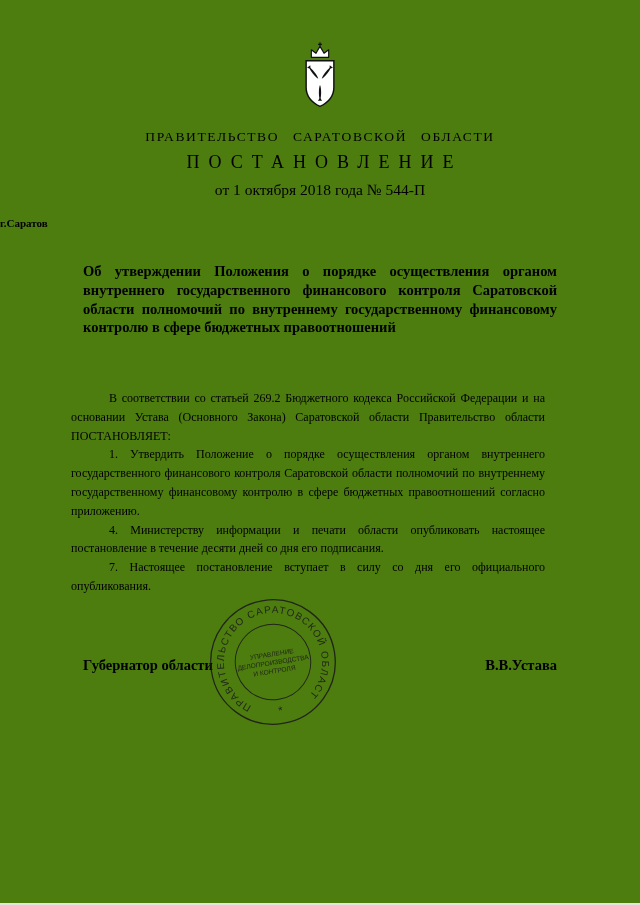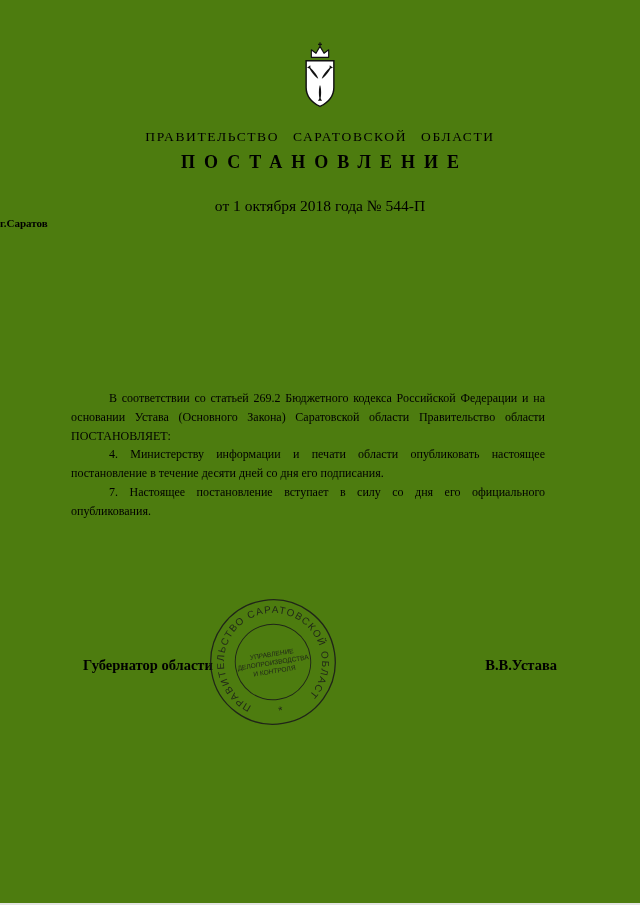--- a/index.html
+++ b/index.html
@@ -11,25 +11,25 @@
     overflow:hidden;
     border-bottom:2px solid #e4e4e4;
   }
   .emblem { position:absolute; top:40px; left:50%; transform:translateX(-50%); }
   .org-name {
     position:absolute; top:129px; left:0; width:100%;
     text-align:center; font-size:13.5px; letter-spacing:1.6px; word-spacing:9px;
   }
   .doc-type {
     position:absolute; top:152px; left:0; width:100%;
-    text-align:center; font-size:18px; font-weight:bold;
+    text-align:center; font-size:18px; font-weight:normal;
     letter-spacing:0.5em; text-indent:0.5em;
   }
   .date-line {
-    position:absolute; top:197px; left:0; width:100%;
+    position:absolute; top:181px; left:0; width:100%;
     text-align:center; font-size:15.5px;
   }
   .city {
     position:absolute; top:217px; left:0; width:100%;
     text-align:left; font-size:11px; font-weight:bold;
   }
   .title {
     position:absolute; top:262px; left:83px; width:474px;
     font-size:14.5px; font-weight:bold; line-height:18.8px;
     text-align:justify;
@@ -80,23 +80,25 @@
       <use href="#fish" transform="translate(61,57) rotate(38)"></use>
       <use href="#fish" transform="translate(50,91) rotate(180)"></use>
     </g>
   </svg>
 
   <div class="org-name">ПРАВИТЕЛЬСТВО САРАТОВСКОЙ ОБЛАСТИ</div>
   <div class="doc-type">ПОСТАНОВЛЕНИЕ</div>
   <div class="date-line">от 1 октября 2018 года № 544-П</div>
   <div class="city">г.Саратов</div>
 
+  <div class="title">Об утверждении Положения о порядке осуществления органом внутреннего государственного финансового контроля Саратовской области полномочий по внутреннему государственному финансовому контролю в сфере бюджетных правоотношений</div>
 
   <div class="body-text">
     <p>В соответствии со статьей 269.2 Бюджетного кодекса Российской Федерации и на основании Устава (Основного Закона) Саратовской области Правительство области ПОСТАНОВЛЯЕТ:</p>
+    <p>1. Утвердить Положение о порядке осуществления органом внутреннего государственного финансового контроля Саратовской области полномочий по внутреннему государственному финансовому контролю в сфере бюджетных правоотношений согласно приложению.</p>
     <p>4. Министерству информации и печати области опубликовать настоящее постановление в течение десяти дней со дня его подписания.</p>
     <p>7. Настоящее постановление вступает в силу со дня его официального опубликования.</p>
   </div>
 
   <div class="sign-row">
     <span>Губернатор области</span>
     <span>В.В.Устава</span>
   </div>
 
   <svg class="stamp" viewBox="0 0 140 140" width="132" height="132" aria-hidden="true">

